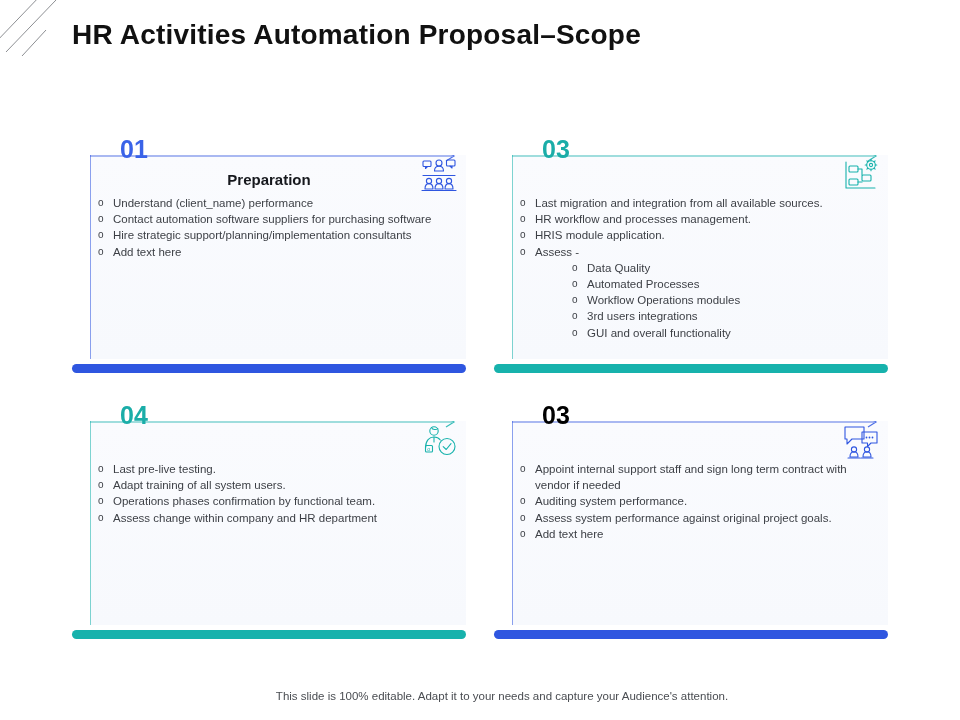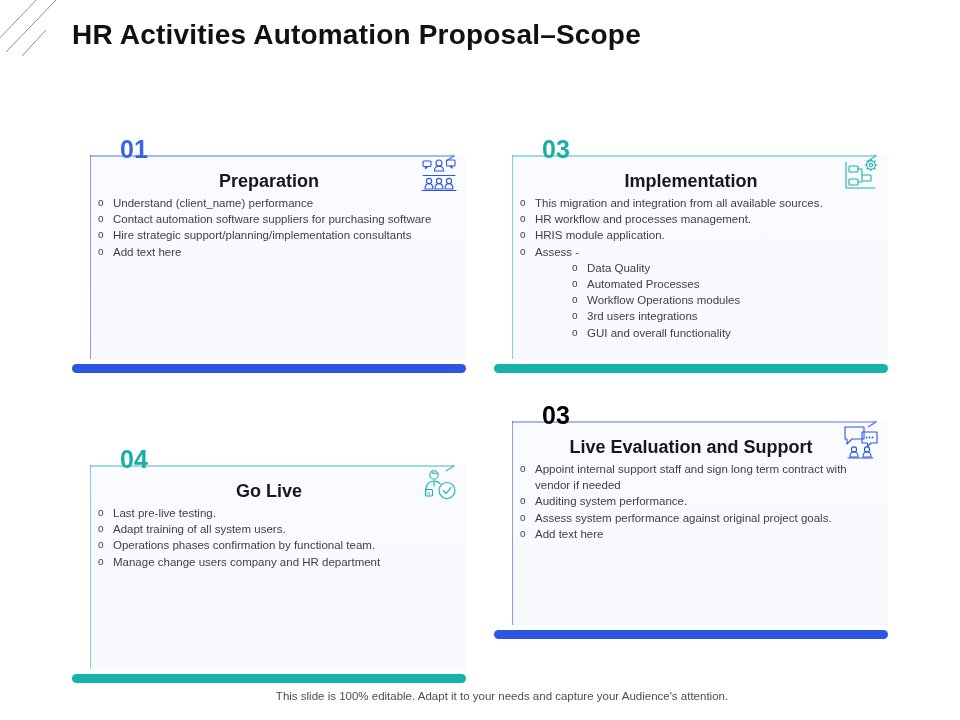--- a/index.html
+++ b/index.html
@@ -15,37 +15,37 @@
   
   #page-title{
     position:absolute;left:72px;top:19px;
     font-size:28px;font-weight:bold;color:#111111;
     letter-spacing:.2px;white-space:nowrap;
   }
   
   .card{position:absolute;width:394px;height:230px;}
   #card-1{left:72px;top:143px;}
   #card-2{left:494px;top:143px;}
-  #card-4{left:72px;top:409px;margin-top:44px;}
+  #card-4{left:72px;top:409px;}
   #card-3{left:494px;top:409px;}
 
   .card-panel{
     position:absolute;left:18px;top:12px;right:0;bottom:14px;
     background:linear-gradient(180deg,#fafbfe 0%,#f7f9fd 100%);
   }
   .card-num{
     position:absolute;left:48px;top:-6px;
     font-size:25px;font-weight:bold;line-height:1;
     z-index:3;
   }
   .arrow-wrap{position:absolute;left:18px;top:12px;width:376px;height:16px;z-index:2;}
   .vline{position:absolute;left:18px;top:12px;width:1px;bottom:14px;z-index:2;}
   .card-title{
     position:absolute;left:0;right:0;top:28px;
-    text-align:center;font-size:18px;font-weight:bold;color:#16181d;
+    text-align:center;font-size:15px;font-weight:bold;color:#16181d;
   }
   .bullets{
     position:absolute;left:26px;right:6px;top:52px;
     font-size:11.5px;color:#3c3f45;line-height:1.41;
   }
   .bullet{display:flex;align-items:flex-start;margin-bottom:0px;}
   .bullet .mark{
     width:15px;flex:none;font-size:10px;color:#3c3f45;
     line-height:1.55;text-align:left;
   }
@@ -119,25 +119,24 @@
       <div class="bottom-bar" style="background:#2f56e0"></div>
     </div>
     <div class="card" id="card-2">
       <div class="card-panel"></div>
       <div class="vline" style="background:#17b2ac;opacity:.55"></div>
       <div class="arrow-wrap"><svg width="376" height="16" viewBox="0 0 376 16">
           <path d="M0 1 H362" stroke="#17b2ac" stroke-width="1" fill="none" opacity=".8"></path>
           <path d="M356 -4 L364 1 L356 6" stroke="#17b2ac" stroke-width="1.2" fill="none" opacity=".85"></path>
         </svg></div>
       <div class="card-num" style="color:#1aada8">03</div>
-      <div class="card-title">Implementation</div>
-      <div class="bullets">
-        <div class="bullet">
-          <span class="mark">o</span>
-          <span class="btext">This migration and integration from all available sources.</span>
+      <div class="bullets">
+        <div class="bullet">
+          <span class="mark">o</span>
+          <span class="btext">Last migration and integration from all available sources.</span>
         </div>
         <div class="bullet">
           <span class="mark">o</span>
           <span class="btext">HR workflow and processes management.</span>
         </div>
         <div class="bullet">
           <span class="mark">o</span>
           <span class="btext">HRIS module application.</span>
         </div>
         <div class="bullet">
@@ -179,37 +178,36 @@
       <div class="bottom-bar" style="background:#17b2ac"></div>
     </div>
     <div class="card" id="card-4">
       <div class="card-panel"></div>
       <div class="vline" style="background:#17b2ac;opacity:.55"></div>
       <div class="arrow-wrap"><svg width="376" height="16" viewBox="0 0 376 16">
           <path d="M0 1 H362" stroke="#17b2ac" stroke-width="1" fill="none" opacity=".8"></path>
           <path d="M356 -4 L364 1 L356 6" stroke="#17b2ac" stroke-width="1.2" fill="none" opacity=".85"></path>
         </svg></div>
       <div class="card-num" style="color:#1aada8">04</div>
-      <div class="card-title">Go Live</div>
       <div class="bullets">
         <div class="bullet">
           <span class="mark">o</span>
           <span class="btext">Last pre-live testing.</span>
         </div>
         <div class="bullet">
           <span class="mark">o</span>
           <span class="btext">Adapt training of all system users.</span>
         </div>
         <div class="bullet">
           <span class="mark">o</span>
           <span class="btext">Operations phases confirmation by functional team.</span>
         </div>
         <div class="bullet">
           <span class="mark">o</span>
-          <span class="btext">Manage change users company and HR department</span>
+          <span class="btext">Assess change within company and HR department</span>
         </div>
       </div>
       <div class="card-icon"><svg viewBox="0 0 42 42" width="42" height="42">
           <circle cx="16" cy="10" r="4.2" stroke="#17b2ac" fill="none" stroke-width="1.1" stroke-linecap="round" stroke-linejoin="round"></circle>
           <path d="M13.5 6.5 C14.5 9 18.5 9 19.8 7.5" stroke="#17b2ac" fill="none" stroke-width="1.1" stroke-linecap="round" stroke-linejoin="round"></path>
           <path d="M7.5 27 C7.5 19.5 11.5 16 16 16 C18.6 16 20.8 17 22.3 19" stroke="#17b2ac" fill="none" stroke-width="1.1" stroke-linecap="round" stroke-linejoin="round"></path>
           <rect x="7.5" y="24.5" width="7" height="6.5" rx="1" stroke="#17b2ac" fill="none" stroke-width="1.1" stroke-linecap="round" stroke-linejoin="round"></rect>
           <text x="9.2" y="29.8" font-size="5" fill="#17b2ac" stroke="none">o</text>
           <path d="M16 16 L16 21" stroke="#17b2ac" fill="none" stroke-width="1.1" stroke-linecap="round" stroke-linejoin="round"></path>
           <circle cx="29" cy="25.5" r="8" stroke="#17b2ac" fill="none" stroke-width="1.1" stroke-linecap="round" stroke-linejoin="round"></circle>
@@ -218,21 +216,20 @@
       <div class="bottom-bar" style="background:#17b2ac"></div>
     </div>
     <div class="card" id="card-3">
       <div class="card-panel"></div>
       <div class="vline" style="background:#2f56e0;opacity:.55"></div>
       <div class="arrow-wrap"><svg width="376" height="16" viewBox="0 0 376 16">
           <path d="M0 1 H362" stroke="#2f56e0" stroke-width="1" fill="none" opacity=".8"></path>
           <path d="M356 -4 L364 1 L356 6" stroke="#2f56e0" stroke-width="1.2" fill="none" opacity=".85"></path>
         </svg></div>
       <div class="card-num" style="color:#000000">03</div>
-      <div class="card-title">Live Evaluation and Support</div>
       <div class="bullets">
         <div class="bullet">
           <span class="mark">o</span>
           <span class="btext">Appoint internal support staff and sign long term contract with vendor  if needed</span>
         </div>
         <div class="bullet">
           <span class="mark">o</span>
           <span class="btext">Auditing system performance.</span>
         </div>
         <div class="bullet">

